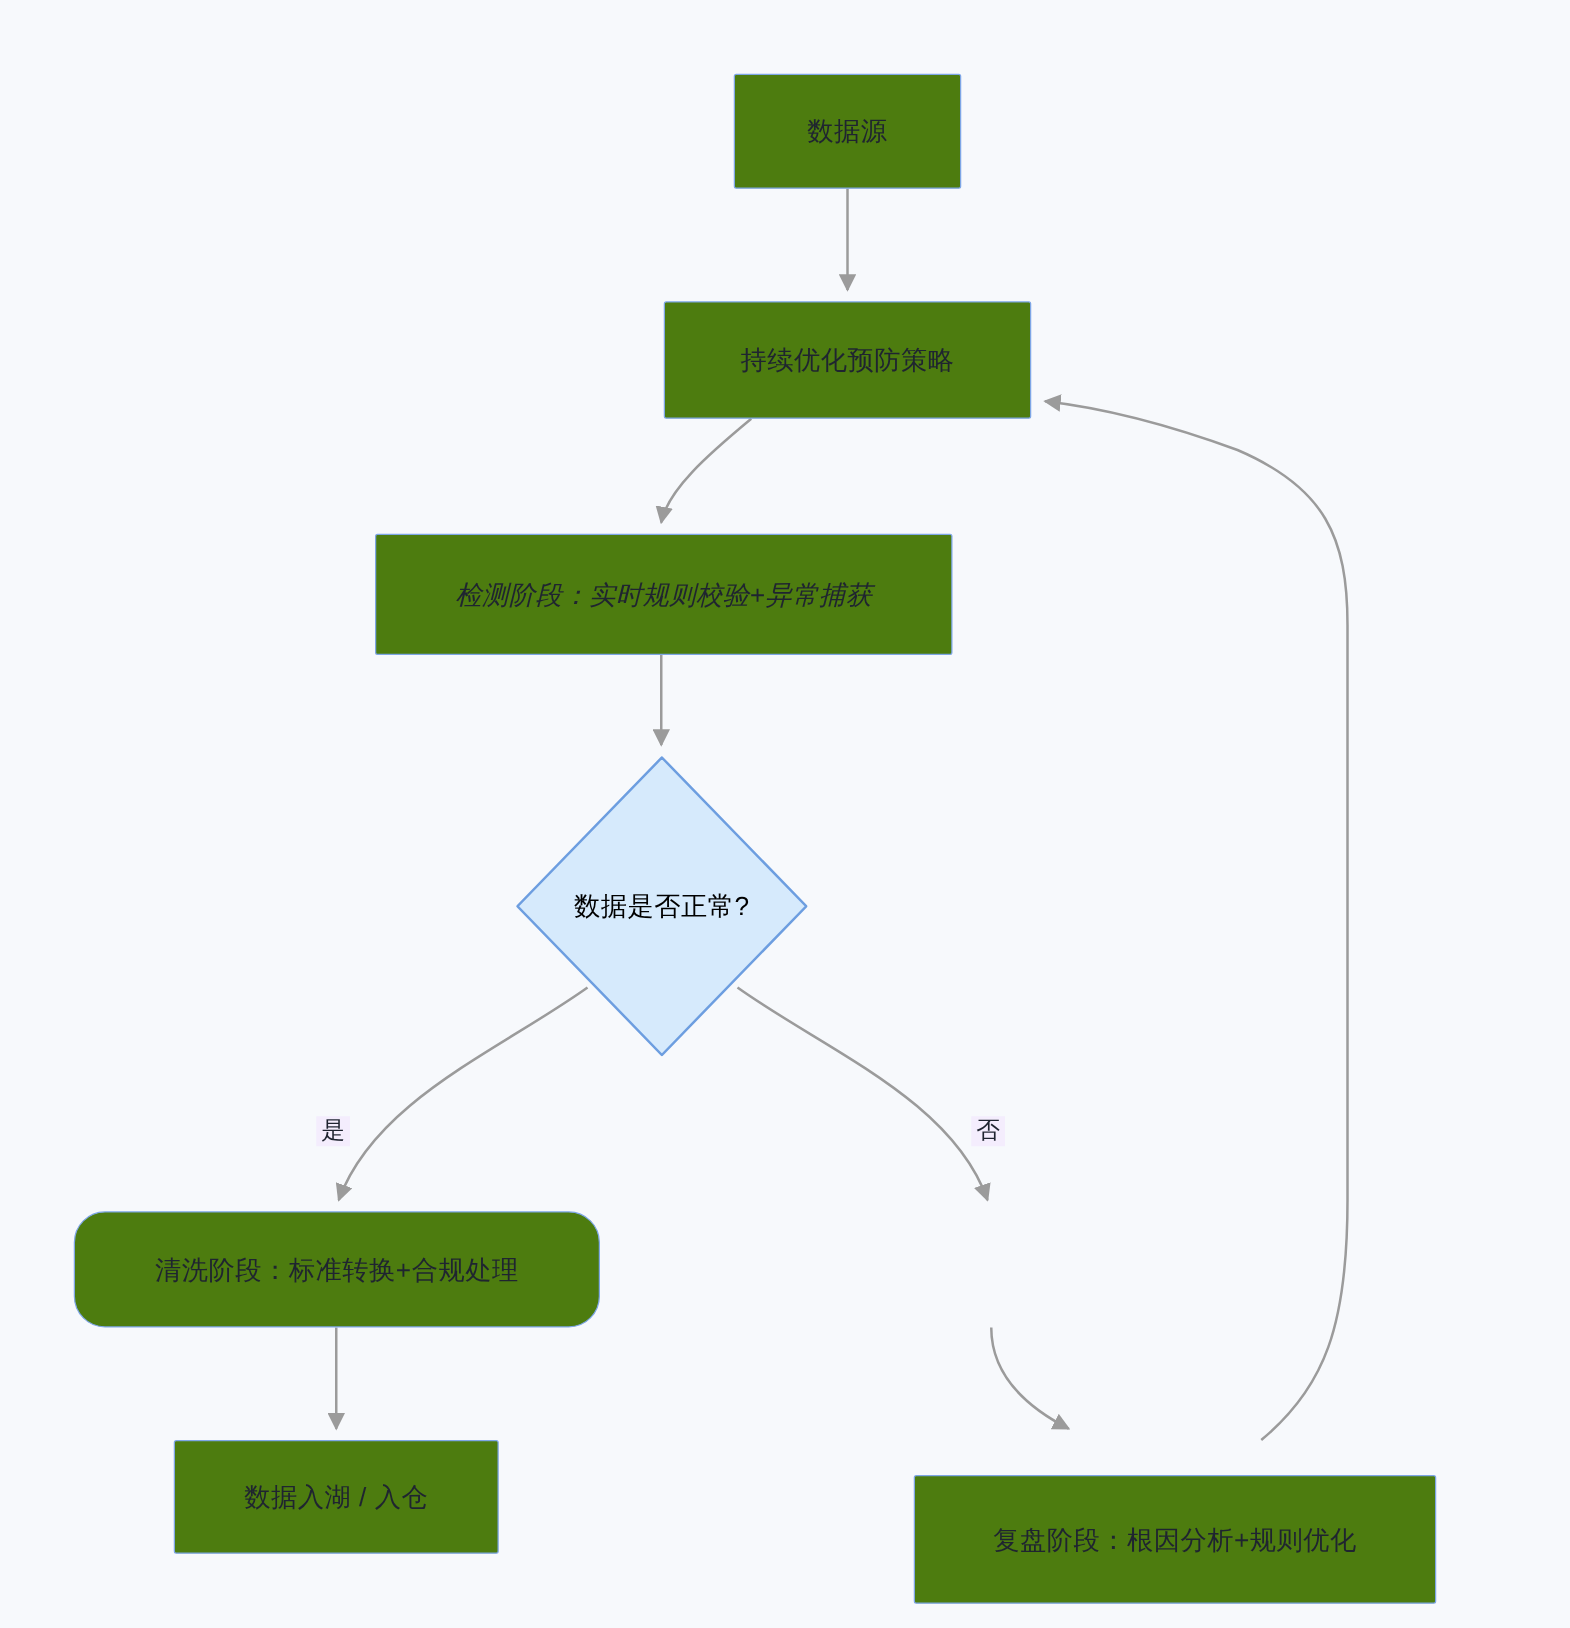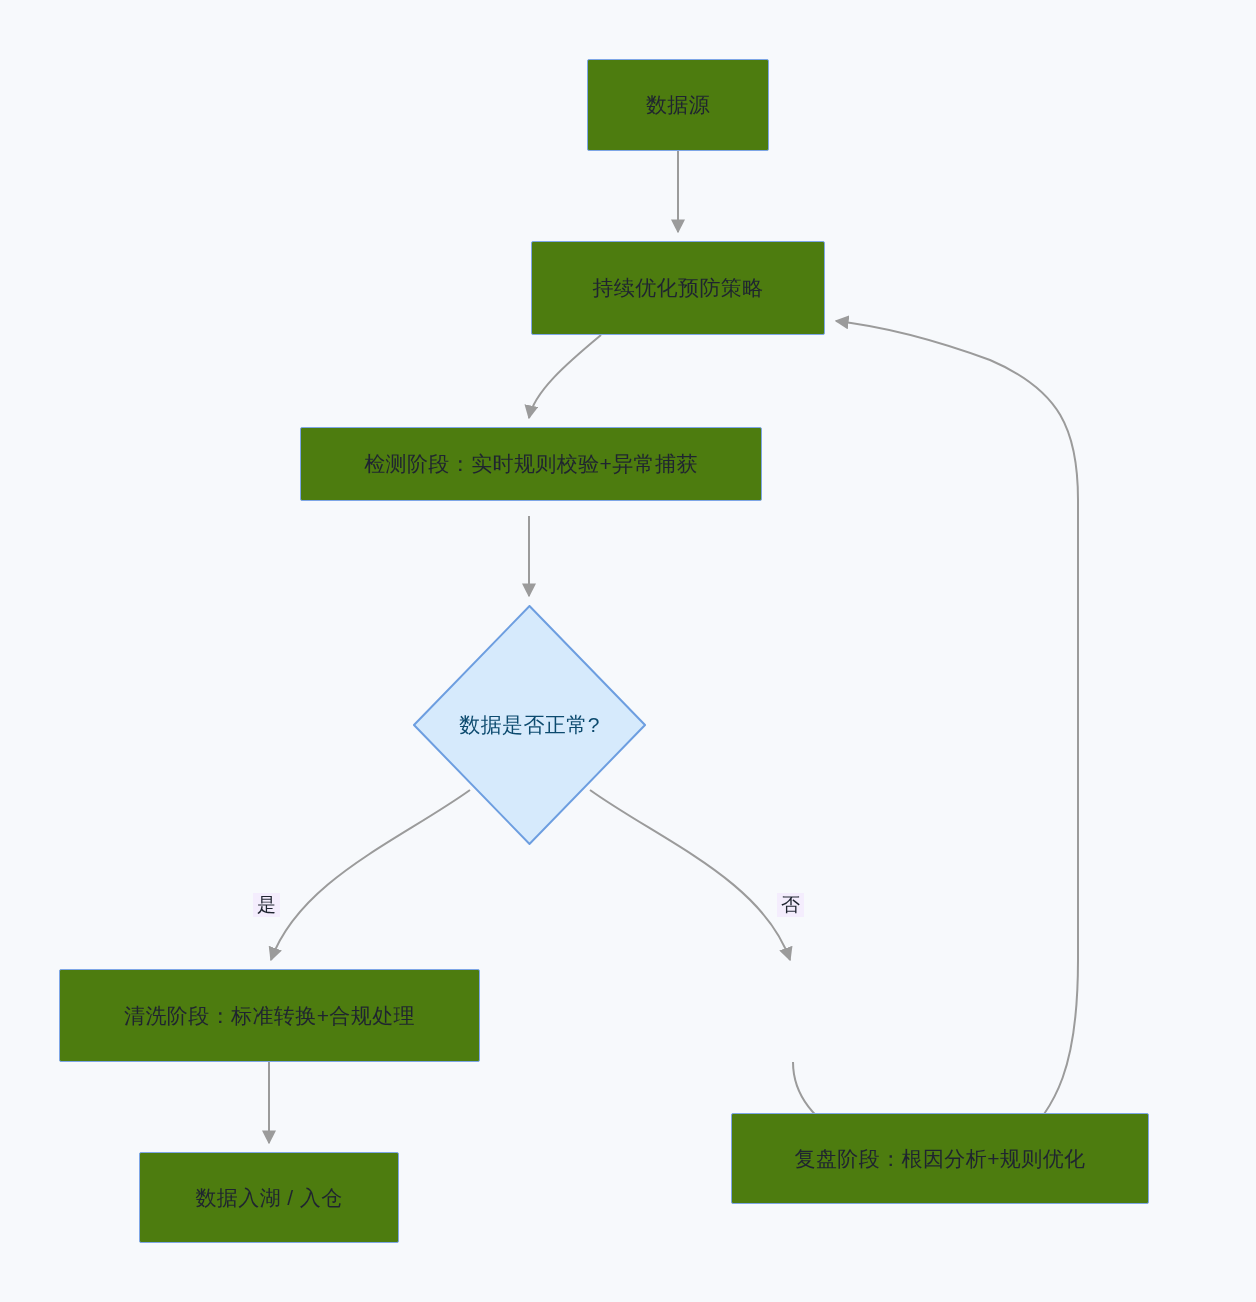--- a/index.html
+++ b/index.html
@@ -21,21 +21,21 @@
     color:#1f2430;
     font-size:21px;
     letter-spacing:.4px;
     white-space:nowrap;
   }
   .node.decision{
     background:transparent;border:none;border-radius:0;
   }
   .diamond-shape{position:absolute;left:0;top:0;width:100%;height:100%;}
   .diamond-label{
-    position:relative;z-index:2;font-size:21px;color:#0c4a6e;
+    position:relative;z-index:2;font-size:21px;color:#000000;
   }
   .edge-label{
     position:absolute;
     background:#f4edfd;
     color:#1f2430;
     font-size:19px;
     padding:1px 4px;
     line-height:1.15;
     box-sizing:border-box;
     white-space:nowrap;
@@ -74,41 +74,41 @@
   </svg>
 
   <div class="node" style="left:587px;top:59px;width:182px;height:92px;">
     <span>数据源</span>
   </div>
 
   <div class="node" style="left:531px;top:241px;width:294px;height:94px;">
     <span>持续优化预防策略</span>
   </div>
 
-  <div class="node" style="left:300px;top:427px;width:462px;height:74px;">
+  <div class="node" style="left:300px;top:427px;width:462px;height:97px;font-style:italic;">
     <span>检测阶段：实时规则校验+异常捕获</span>
   </div>
 
   <div class="node decision" style="left:413px;top:605px;width:233px;height:240px;">
     <svg class="diamond-shape" viewBox="0 0 233 240" preserveAspectRatio="none">
       <polygon points="116.5,1 232,120 116.5,239 1,120" fill="#d6eafc" stroke="#6d9ee0" stroke-width="2"></polygon>
     </svg>
     <span class="diamond-label">数据是否正常?</span>
   </div>
 
-  <div class="node" style="left:59px;top:969px;width:421px;height:93px;">
+  <div class="node" style="left:59px;top:969px;width:421px;height:93px;border-radius:25px;">
     <span>清洗阶段：标准转换+合规处理</span>
   </div>
 
 
   <div class="node" style="left:139px;top:1152px;width:260px;height:91px;text-align:center;">
     <span>数据入湖 / 入仓</span>
   </div>
 
-  <div class="node" style="left:731px;top:1113px;width:418px;height:91px;">
+  <div class="node" style="left:731px;top:1180px;width:418px;height:103px;">
     <span>复盘阶段：根因分析+规则优化</span>
   </div>
 
   <div class="edge-label" style="left:253px;top:893px;">
     <span>是</span>
   </div>
   <div class="edge-label" style="left:777px;top:893px;">
     <span>否</span>
   </div>
 

